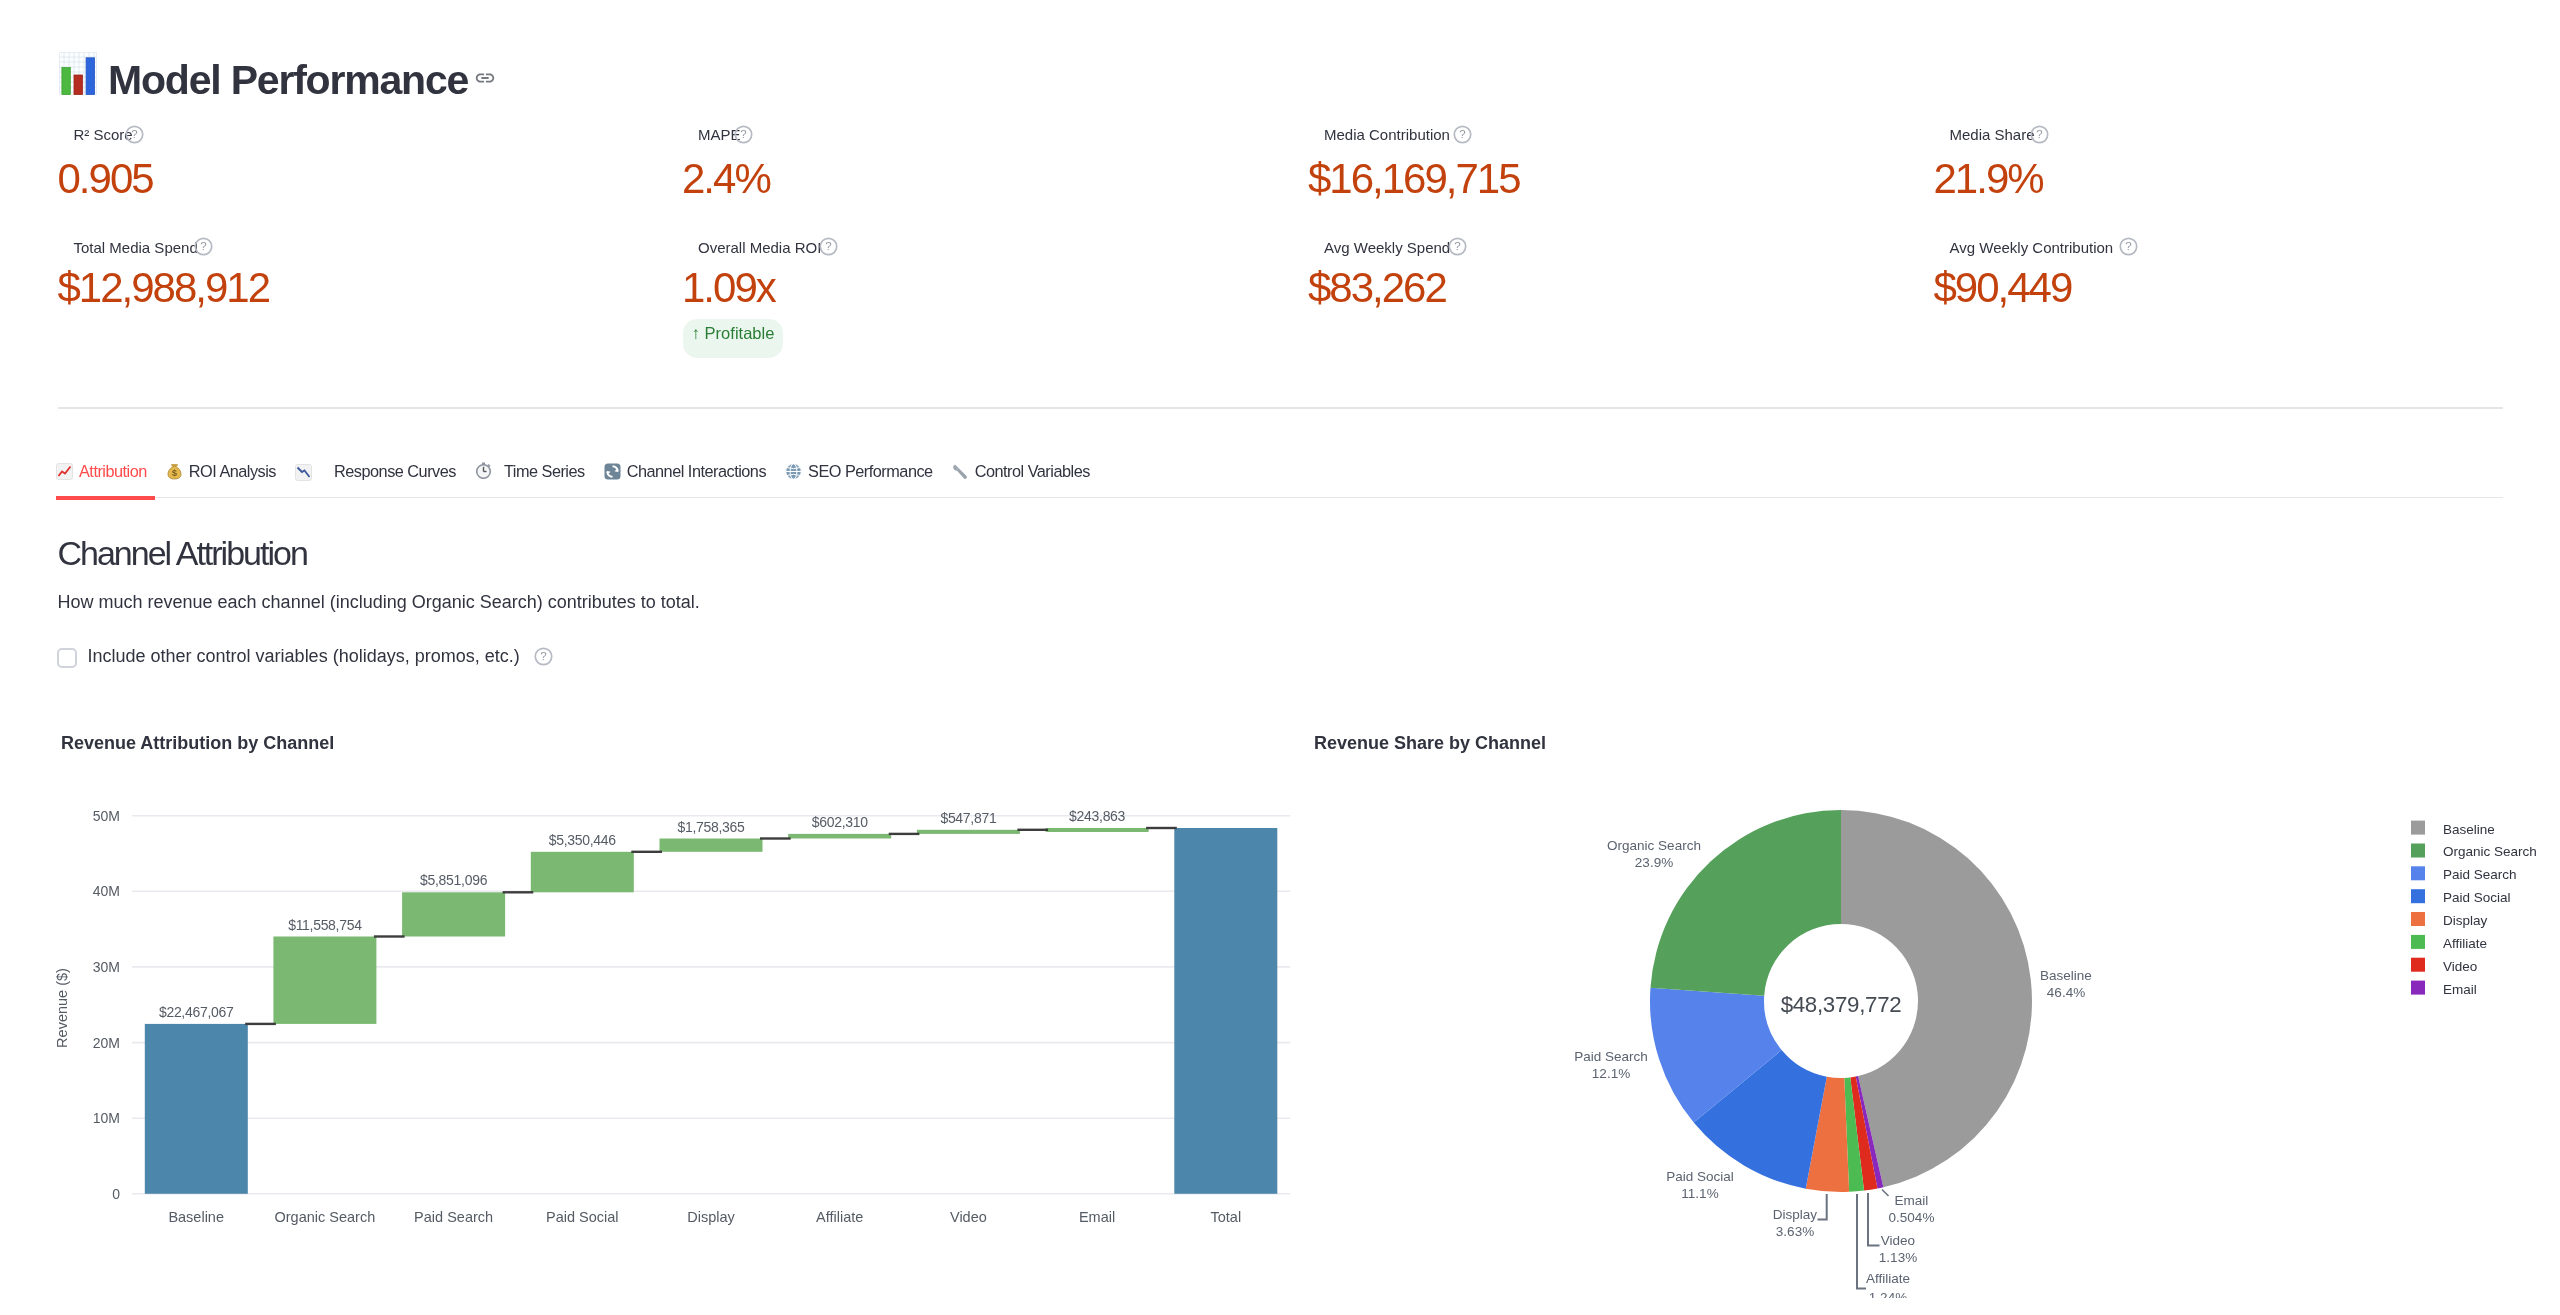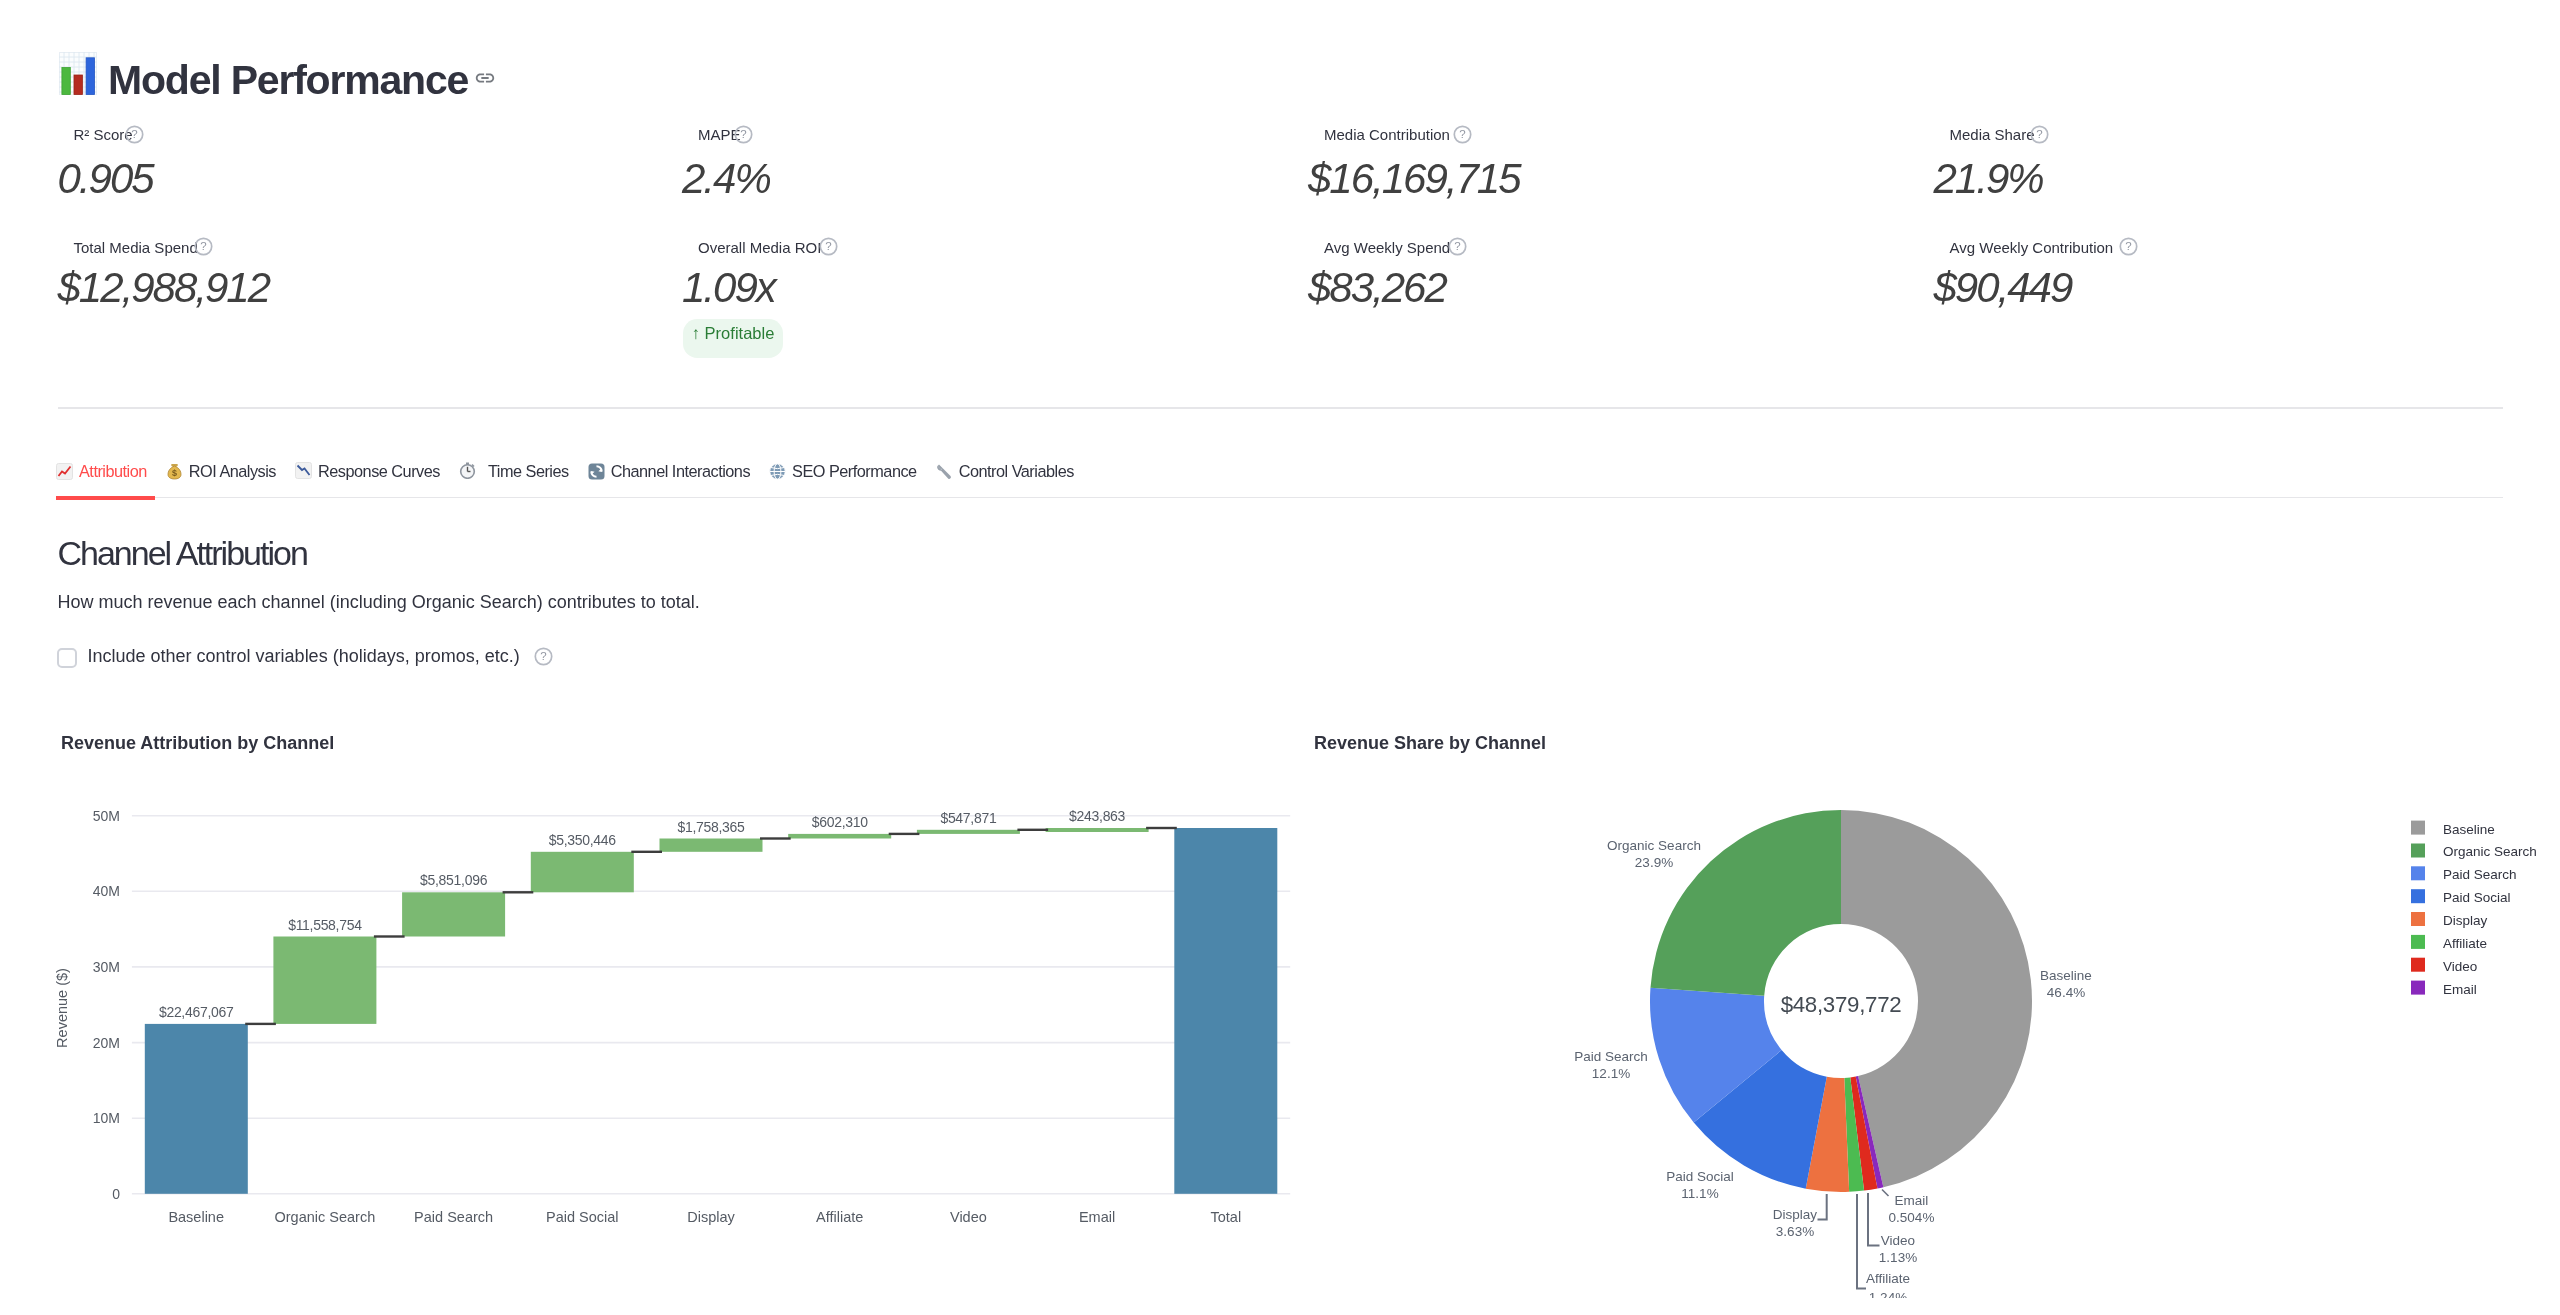--- a/index.html
+++ b/index.html
@@ -1,17 +1,17 @@
 <!DOCTYPE html>
 <html><head><meta charset="utf-8"><style>
 * { margin:0; padding:0; box-sizing:border-box; }
 html,body { width:2560px; height:1315px; background:#fff; overflow:hidden; font-family:"Liberation Sans",sans-serif; }
 .abs { position:absolute; }
 .mlabel { font-size:15px; color:#31333F; letter-spacing:0;margin-left:16px; }
-.mvalue { font-size:42px; color:#404040; letter-spacing:-2px;font-style:italic; }
+.mvalue { font-size:42px; color:#c2410c; letter-spacing:-2px; }
 .tabtxt { font-size:16.3px; letter-spacing:-0.5px; color:#31333F; }
 </style></head>
 <body>
 
 <svg class="abs" style="left:59px;top:51.5px" width="38" height="43.5" viewBox="0 0 38 43.5">
  <rect x="0.5" y="0.5" width="37" height="42.5" fill="#fbfdfe" stroke="#e8eef4" stroke-width="1"></rect>
  <g stroke="#dde8f1" stroke-width="0.9">
   <line x1="0" y1="5" x2="38" y2="5"></line>
       <line x1="0" y1="10" x2="38" y2="10"></line>
       <line x1="0" y1="15" x2="38" y2="15"></line>
@@ -103,21 +103,21 @@
     <span style="display:inline-flex;align-items:center;gap:6px">
       <span style="display:inline-flex">
         <svg width="17" height="17" viewBox="0 0 17 17">
           <path d="M6 3.5 Q4.5 2 5.5 1 L11.5 1 Q12.5 2 11 3.5 Z" fill="#caa54b"></path>
           <path d="M8.5 3 C3.5 5 2 8.5 2 11.5 C2 14.5 5 16 8.5 16 C12 16 15 14.5 15 11.5 C15 8.5 13.5 5 8.5 3 Z" fill="#e3b84f" stroke="#ad8434" stroke-width="0.8"></path>
           <text x="8.5" y="13" font-size="9" font-weight="bold" text-anchor="middle" fill="#7a5c1e">$</text>
         </svg>
       </span>
       <span class="tabtxt" style="color:#31333F">ROI Analysis</span>
     </span>
-    <span style="display:inline-flex;align-items:flex-start;gap:6px">
+    <span style="display:inline-flex;align-items:flex-end;gap:22px">
       <span style="display:inline-flex">
         <svg width="17" height="17" viewBox="0 0 17 17">
           <rect x="0.5" y="0.5" width="16" height="16" rx="2" fill="#f2f2f2" stroke="#ddd" stroke-width="0.8"></rect>
           <polyline points="2.5,3.5 7,8 9.5,6.5 14.5,13" fill="none" stroke="#3c5a9b" stroke-width="1.8"></polyline>
         </svg>
       </span>
       <span class="tabtxt" style="color:#31333F">Response Curves</span>
     </span>
     <span style="display:inline-flex;align-items:flex-start;gap:12px">
       <span style="display:inline-flex">

